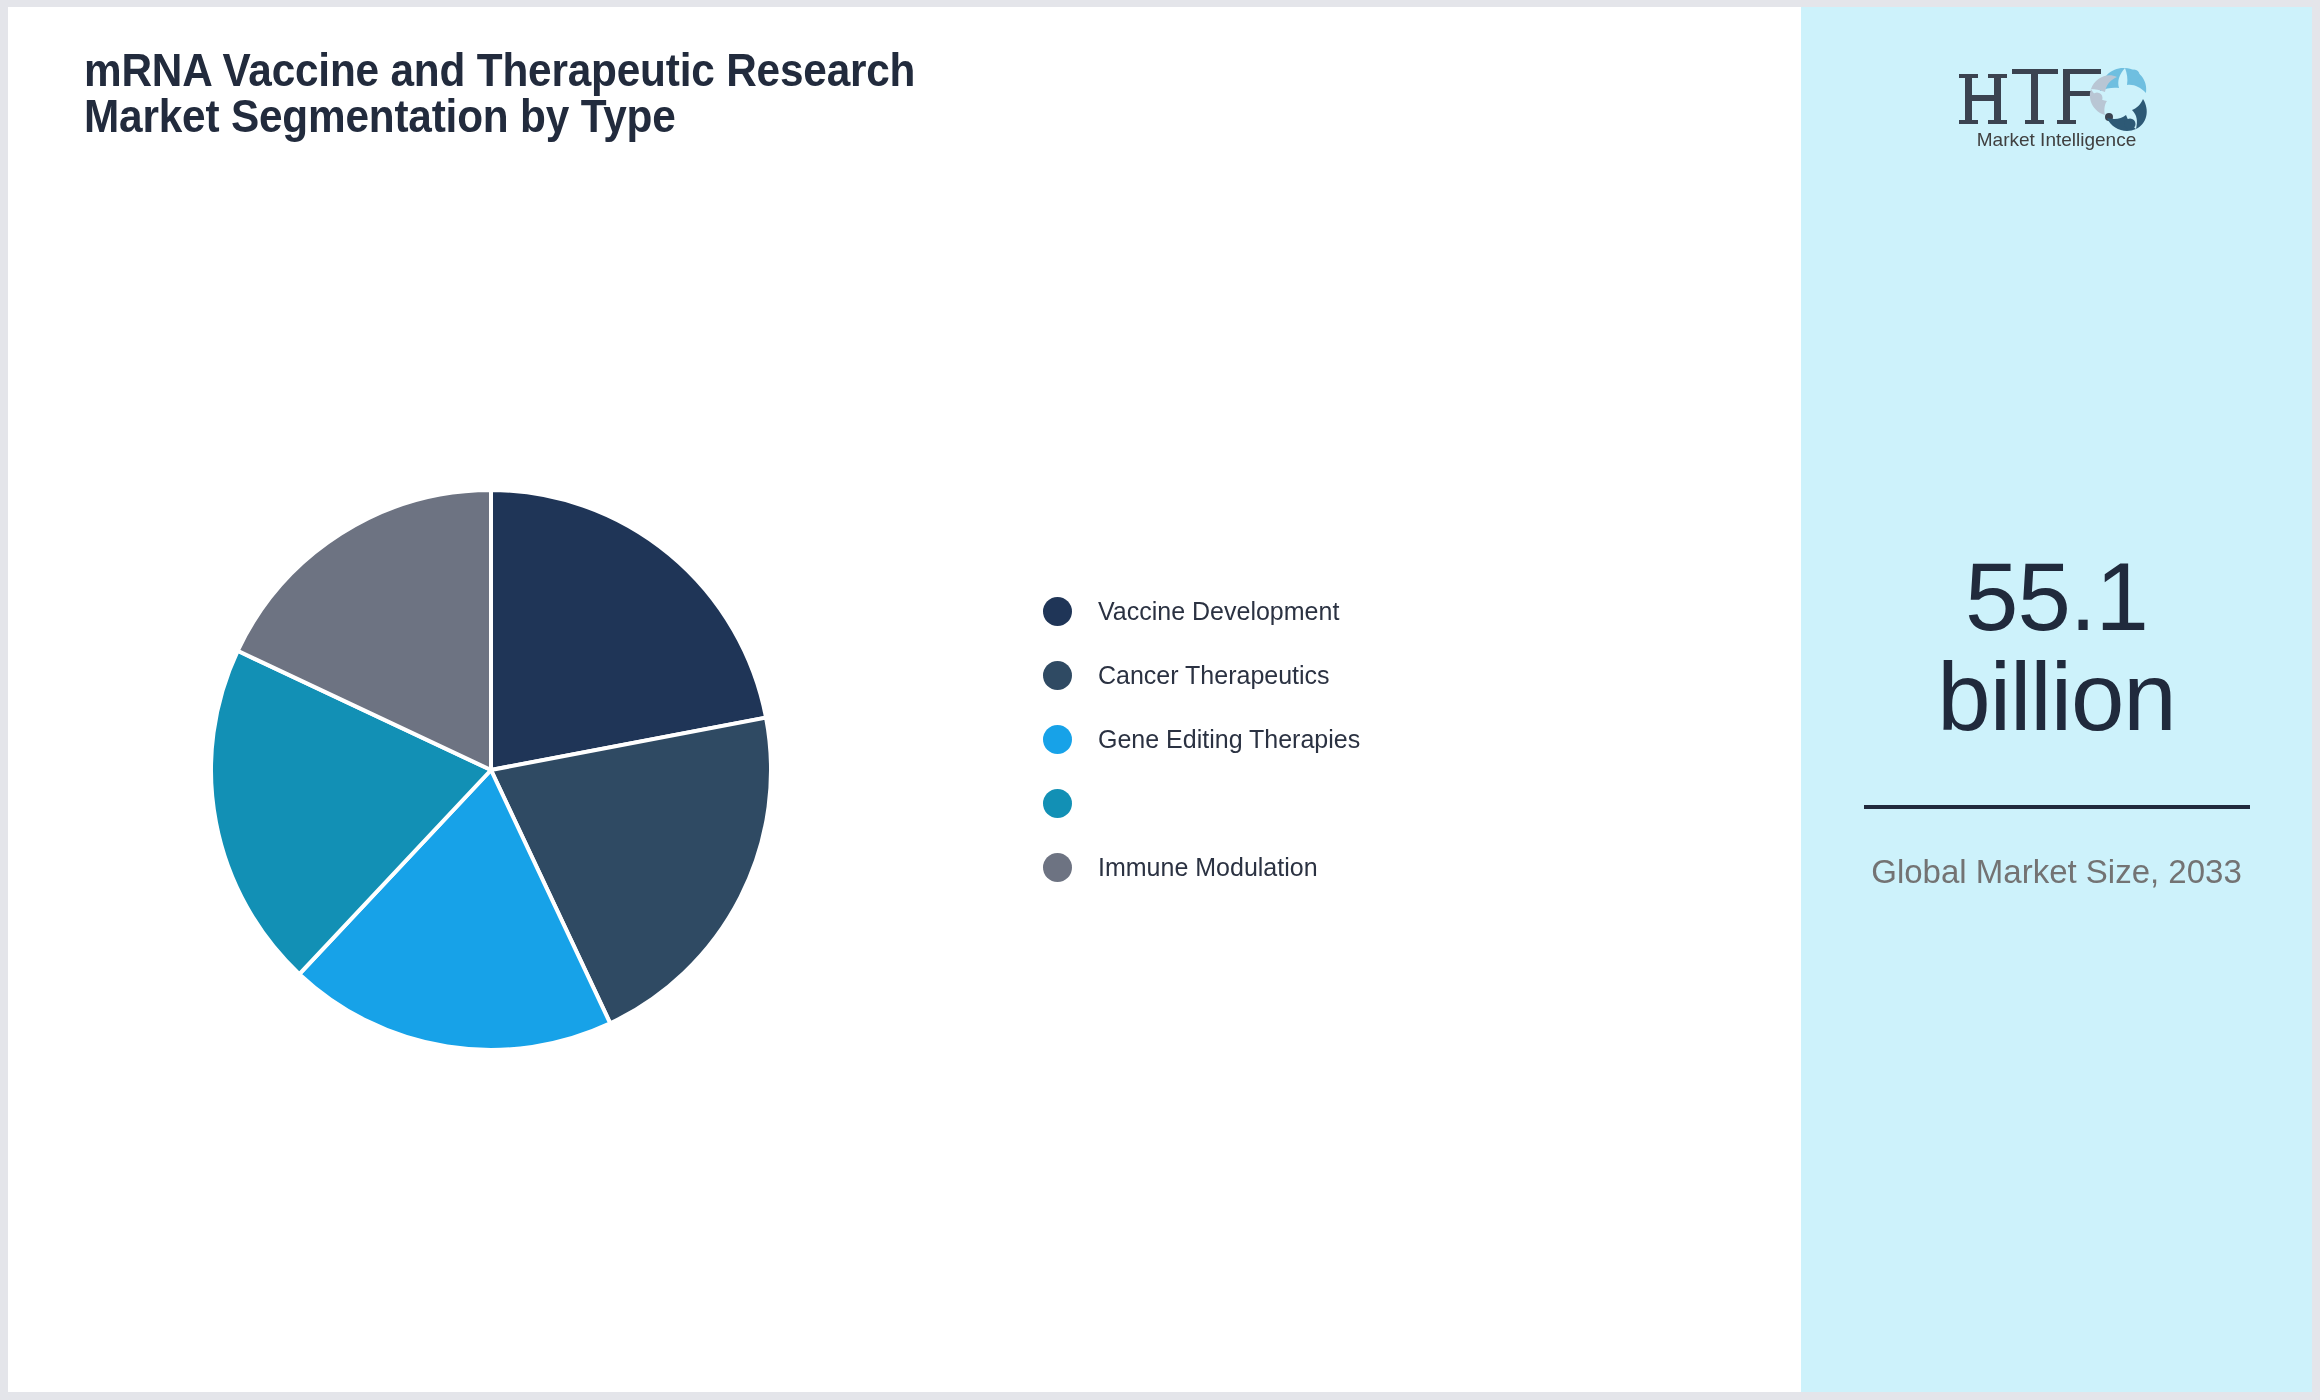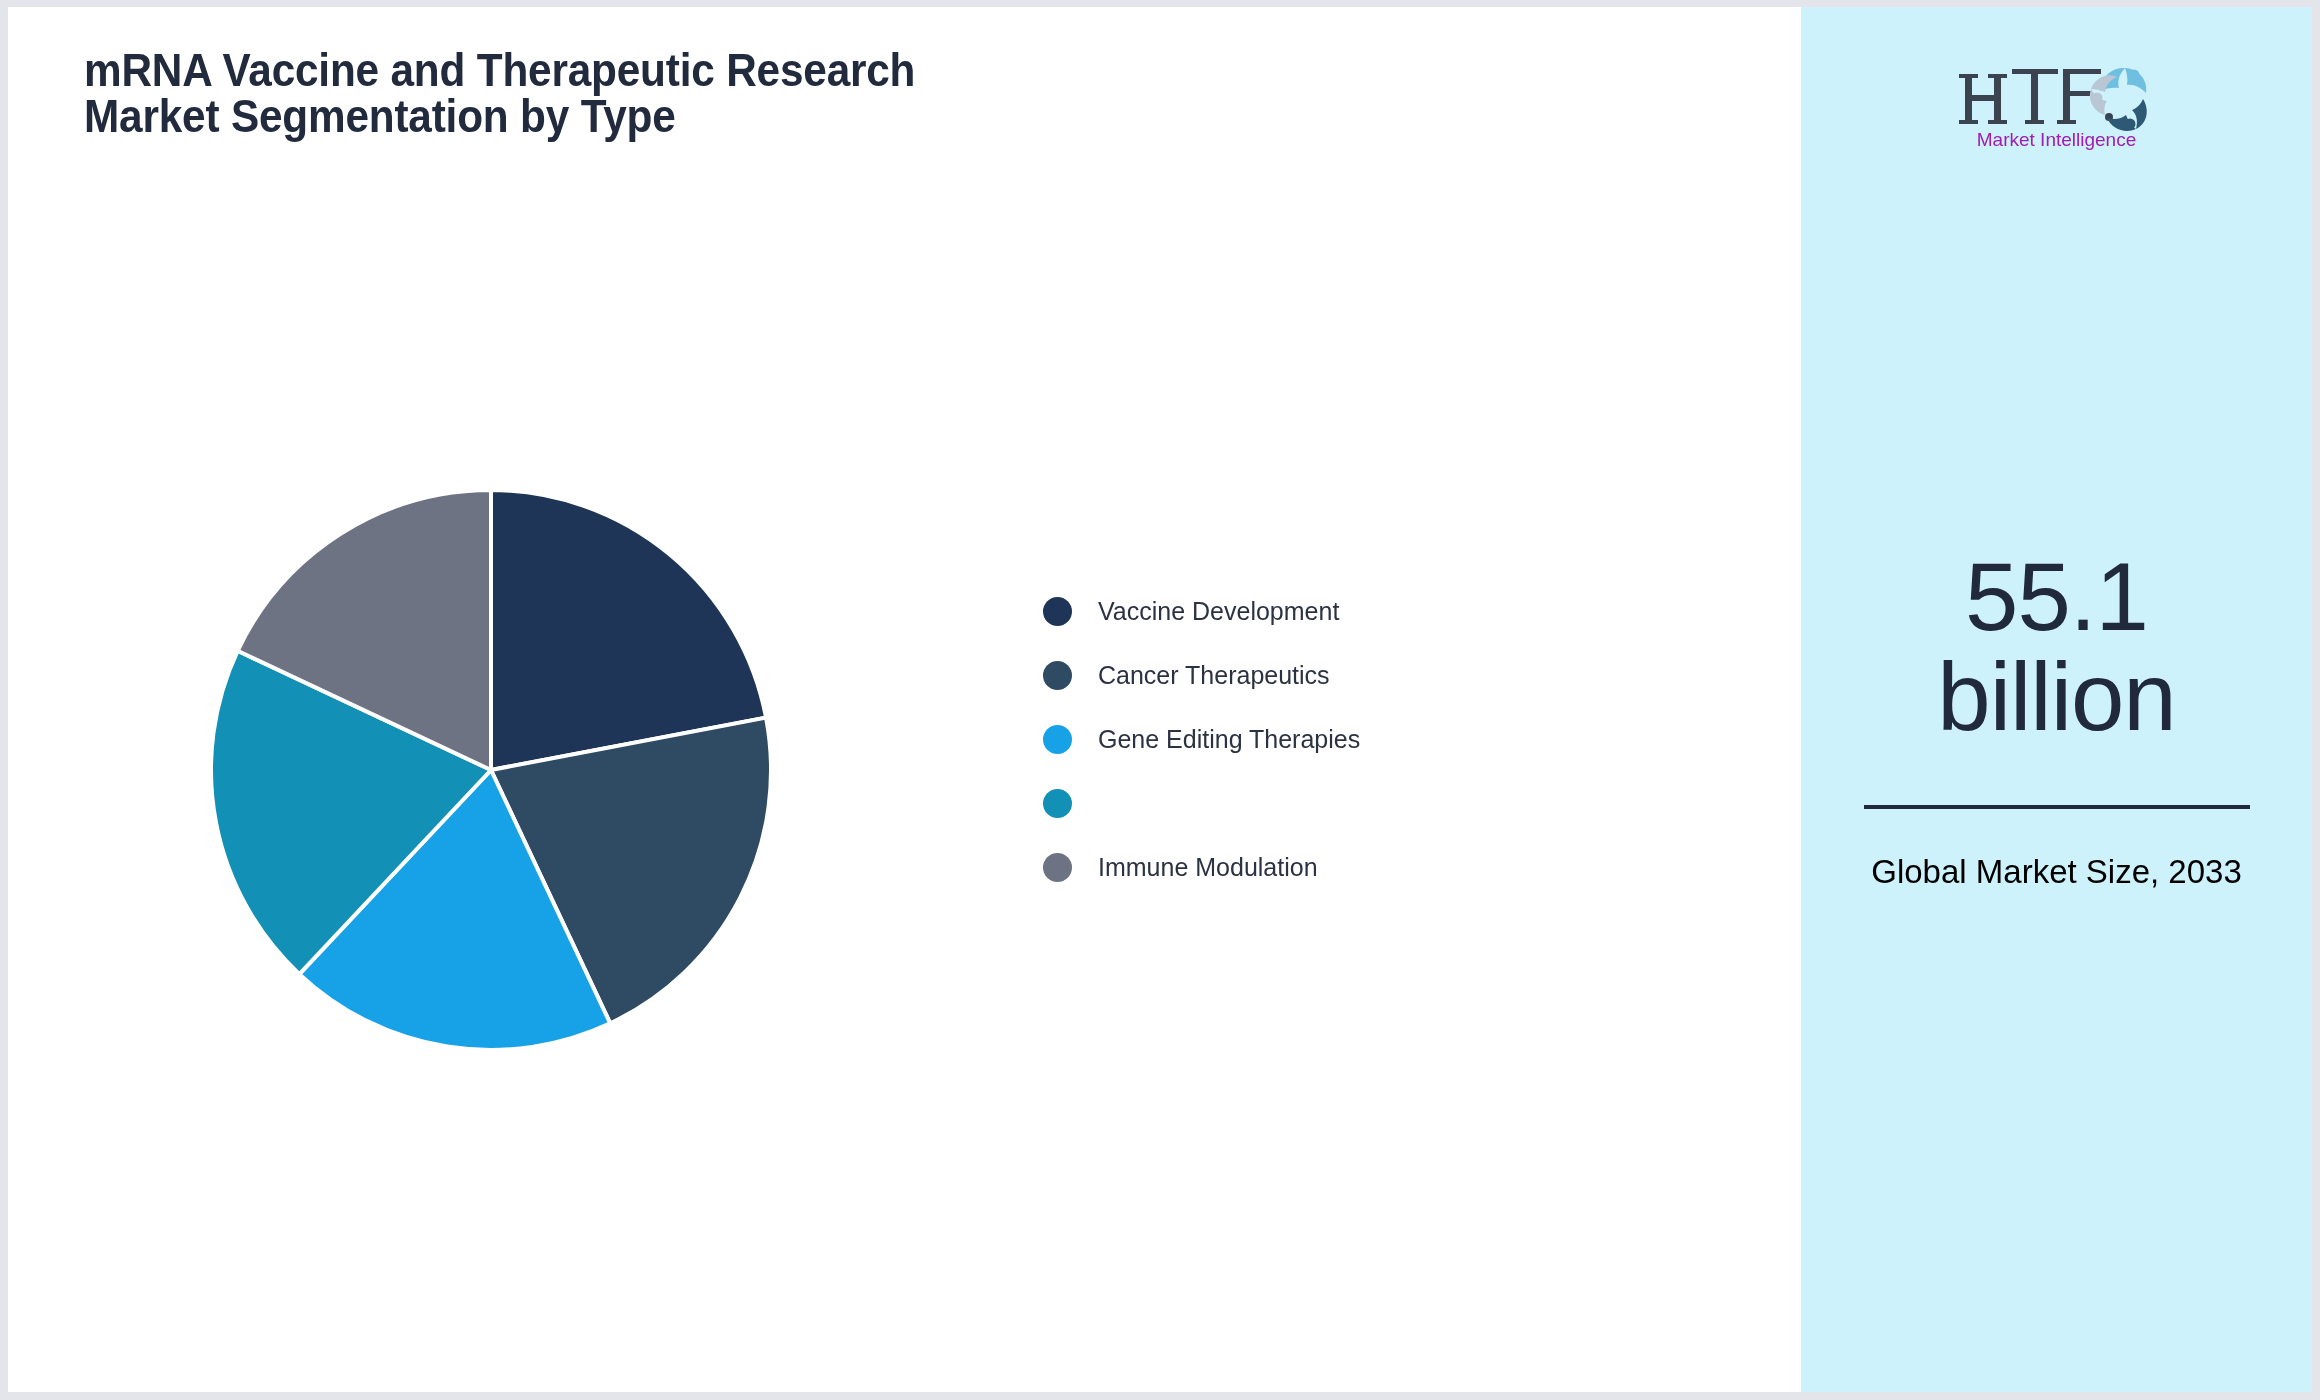--- a/index.html
+++ b/index.html
@@ -116,21 +116,21 @@
     width: 200px;
     height: 78px;
   }
   .logo-sub {
     position: absolute;
     left: 0;
     top: 74px;
     width: 200px;
     text-align: center;
     font-size: 19px;
-    color: #a21caf;
+    color: #404040;
     font-family: "Liberation Sans", sans-serif;
   }
 
   .stat-block {
     position: absolute;
     left: 50%;
     transform: translateX(-50%);
     top: 540px;
     width: 430px;
     text-align: center;
@@ -146,21 +146,21 @@
   .stat-rule {
     width: 386px;
     height: 4px;
     background: #202a3c;
     margin: 58px auto 0 auto;
   }
   .stat-caption {
     margin-top: 40px;
     font-size: 33px;
     line-height: 1.42;
-    color: #000000;
+    color: #737373;
     font-family: "Liberation Sans", sans-serif;
   }
 </style>
 </head>
 <body>
 
 <div class="card">
 
   <div class="chart-pane">
 

